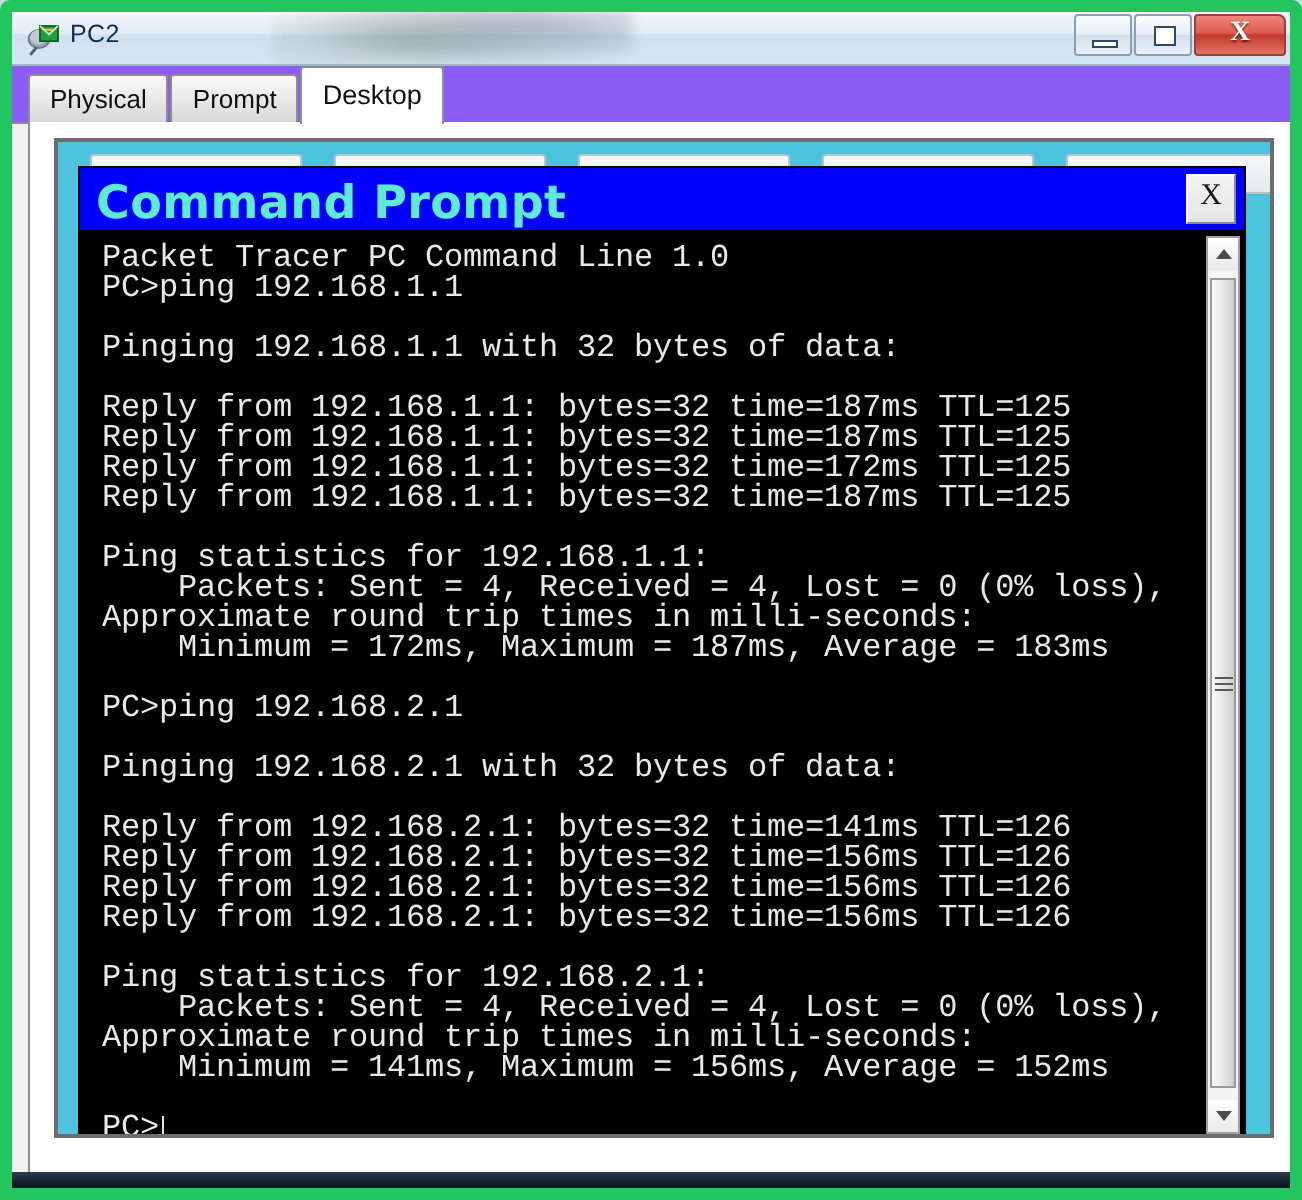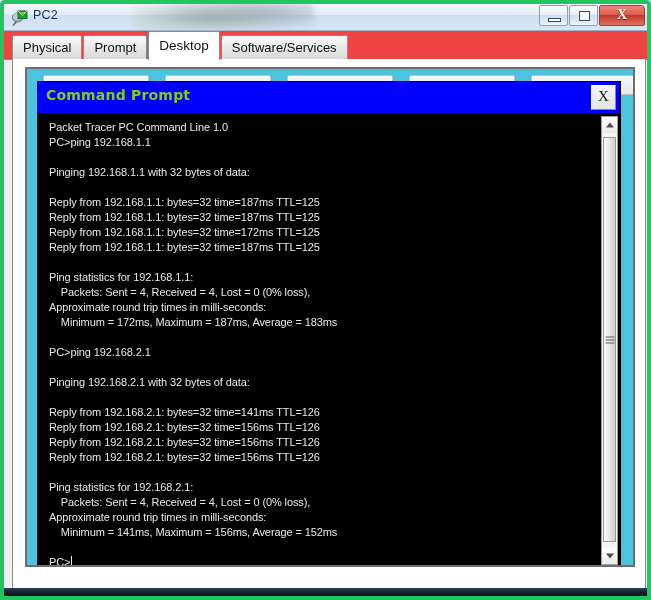--- a/index.html
+++ b/index.html
@@ -23,21 +23,21 @@
       linear-gradient(180deg, #c9d9ea 0%, #b4c8dd 20%, #8fa9c4 55%, #6e8aa8 100%);
   }
 
   
   #pc-window {
     position: absolute;
     left: 0; top: 0;
     width: 651px;
     height: 600px;
     box-sizing: border-box;
-    border: 4px solid #22c55e;
+    border: 6px solid #22c55e;
     border-radius: 5px 5px 0 0;
     background: #f0f0f0;
     overflow: hidden;
   }
 
   
   #titlebar {
     position: relative;
     height: 26px;
     background:
@@ -122,21 +122,21 @@
     font-weight: bold;
     color: #ffffff;
     text-shadow: 0 1px 1px rgba(0,0,0,.55);
     font-family: "Liberation Serif", serif;
   }
 
   
   #tabstrip {
     position: relative;
     height: 29px;
-    background: #ef4444;
+    background: #8b5cf6;
     padding-left: 8px;
     box-sizing: border-box;
   }
   #tabs {
     display: flex;
     align-items: flex-end;
     height: 29px;
   }
   .tab {
     position: relative;
@@ -218,23 +218,23 @@
     box-sizing: border-box;
   }
   #cmd-titlebar {
     position: relative;
     height: 31px;
     background: #0000ff;
   }
   #cmd-title {
     position: absolute;
     left: 8px; top: 5px;
-    font-size: 14px;
+    font-size: 23px;
     font-weight: bold;
-    color: #84cc16;
+    color: #5eead4;
     font-family: "DejaVu Sans", sans-serif;
     letter-spacing: .2px;
   }
   #cmd-close {
     position: absolute;
     right: 4px; top: 3px;
     width: 25px; height: 25px;
     box-sizing: border-box;
     background: linear-gradient(180deg, #f4f4f4 0%, #e4e4e4 100%);
     border: 1px solid #8a8a8a;
@@ -258,22 +258,22 @@
     top: 31px;
     bottom: 0;
     background: #000000;
     overflow: hidden;
   }
   #term-text {
     position: absolute;
     left: 11px;
     top: 7px;
     right: 30px;
-    font-family: Liberation Sans, sans-serif;
-    font-size: 11px;
+    font-family: Liberation Mono, monospace;
+    font-size: 16px;
     line-height: 15px;
     color: #e8e8e8;
     white-space: pre;
     letter-spacing: -0.1px;
   }
   .cursor {
     display: inline-block;
     width: 1px;
     height: 11px;
     background: #e8e8e8;
@@ -380,23 +380,20 @@
   <div id="tabstrip">
     <div id="tabs">
       <div class="tab">
         <span>Physical</span>
       </div>
       <div class="tab">
         <span>Prompt</span>
       </div>
       <div class="tab active">
         <span>Desktop</span>
-      </div>
-      <div class="tab">
-        <span>Software/Services</span>
       </div>
     </div>
     <div id="tabstrip-underline"></div>
   </div>
 
   <div id="tabbody">
 
     <div id="desktop-area">
 
       <div class="desk-icon" style="left:16px"></div>

